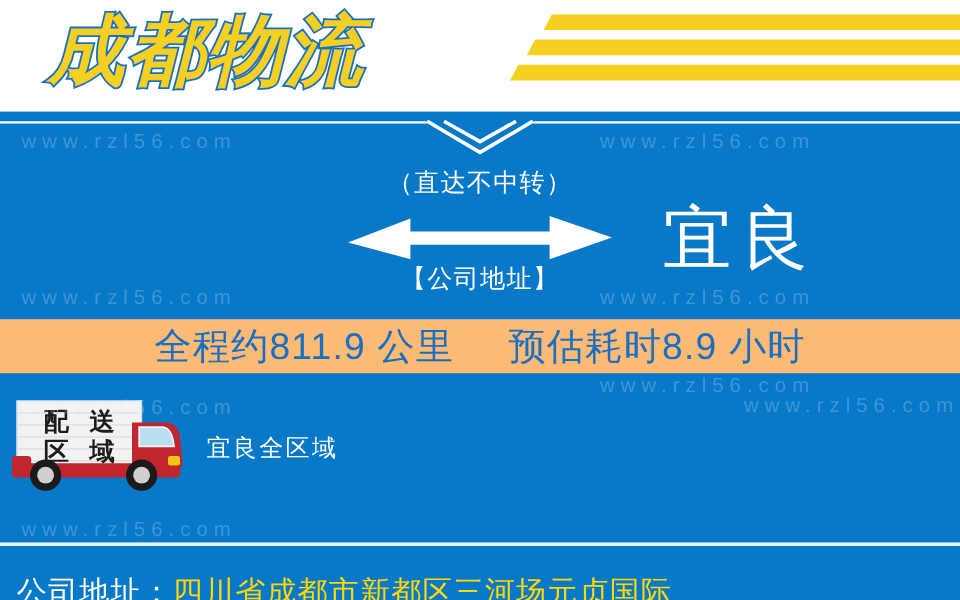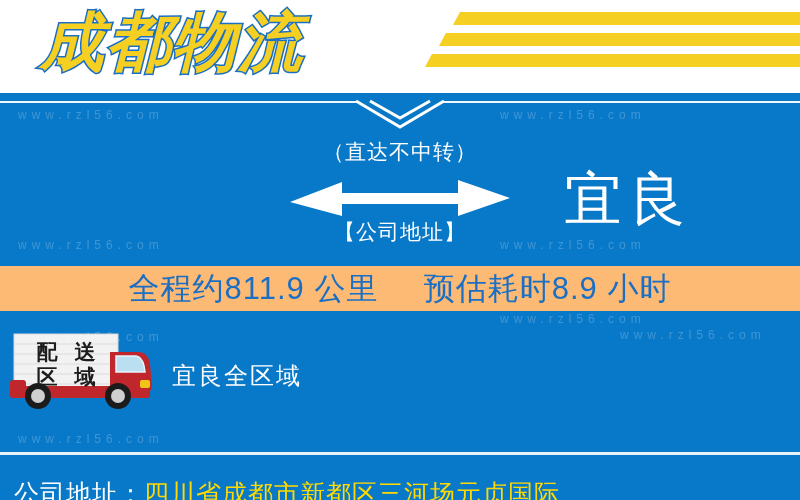--- a/index.html
+++ b/index.html
@@ -31,42 +31,42 @@
   .stripe {
     position:absolute; height:13px; background:#f5cf21;
     transform:skewX(-28deg); transform-origin:left bottom;
   }
   .s1 { top:0px;  left:38px; width:380px; }
   .s2 { top:21px; left:24px; width:394px; }
   .s3 { top:42px; left:10px; width:408px; }
 
   
   .wm {
-    position:absolute; font-size:12px; letter-spacing:5px;
+    position:absolute; font-size:17px; letter-spacing:5px;
     color:rgba(255,255,255,0.22); white-space:nowrap;
     font-family:"Liberation Sans","DejaVu Sans",sans-serif;
   }
 
   
   .divider-wrap { position:absolute; left:0; top:99px; width:800px; height:34px; }
   .divider-line {
     position:absolute; top:2px; height:2px; background:#ffffff; opacity:.95;
   }
   .dl-left  { left:0px;   width:356px; }
   .dl-right { left:444px; width:356px; }
   .chev { position:absolute; left:352px; top:0px; width:96px; height:34px; }
 
   
   .route { position:absolute; left:0; top:160px; width:800px; height:95px; }
   .city {
     position:absolute; top:8px; font-size:58px; line-height:62px;
     color:#ffffff; font-weight:normal; letter-spacing:6px; white-space:nowrap;
   }
   .city-origin { left:76px; }
-  .city-dest   { left:564px;text-align:right; }
+  .city-dest   { left:552px;text-align:right; }
 
   .mid-label {
     position:absolute; left:290px; top:-22px; width:220px;
     text-align:center; color:#ffffff; font-size:21px; letter-spacing:1px;
     white-space:nowrap;
   }
   .arrow2 { position:absolute; left:290px; top:16px; width:220px; height:44px; }
   .mid-sub {
     position:absolute; left:290px; top:58px; width:220px;
     text-align:center; color:#ffffff; font-size:21px; letter-spacing:1px;
@@ -89,21 +89,21 @@
   .truck { position:absolute; left:6px; top:0px; width:148px; height:80px; }
   .truck-box-text {
     position:absolute; left:22px; top:8px; width:76px; height:52px;
     display:flex; flex-wrap:wrap; align-content:center; justify-content:center;
     font-size:21px; line-height:25px; color:#1c1c1c; letter-spacing:0px;
     font-weight:bold;
   }
   .truck-box-text span { width:50%; text-align:center; }
   .coverage {
     position:absolute; left:172px; top:30px;
-    color:#ffffff; font-size:24px; letter-spacing:2px; white-space:nowrap;
+    color:#ffffff; font-size:20px; letter-spacing:2px; white-space:nowrap;
   }
 
   
   .bottom-rule {
     position:absolute; left:0; top:452px; width:800px; height:3px;
     background:#ffffff; opacity:.9;
   }
   .addr {
     position:absolute; left:14px; top:462px;
     font-size:25px; letter-spacing:1px; white-space:nowrap;margin-top:15px;

